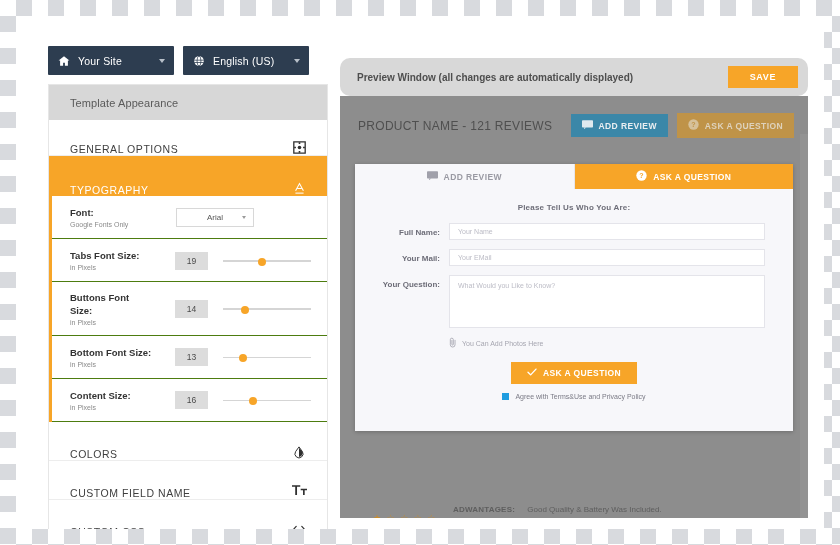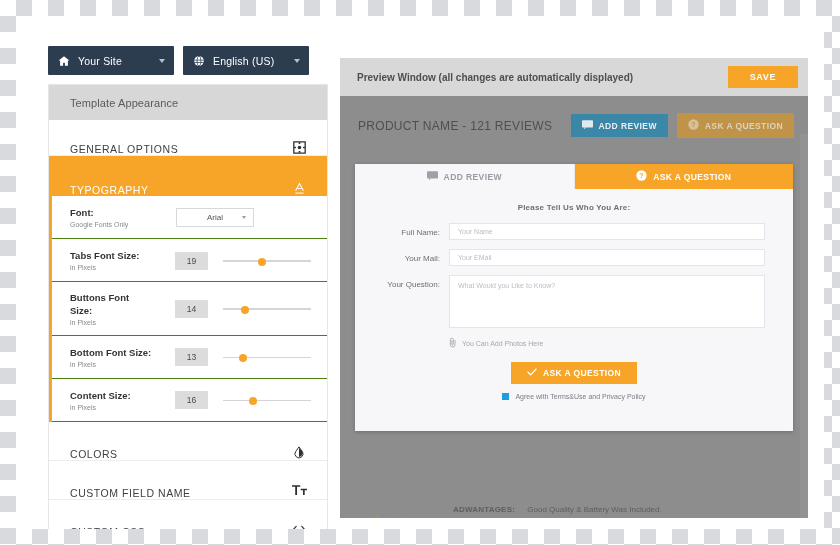--- a/index.html
+++ b/index.html
@@ -93,20 +93,21 @@
   }
   .slider { flex:1; margin-left:15px; margin-right:4px; height:13px; position:relative; cursor:pointer; }
   .slider .track { position:absolute; top:6px; left:0; right:0; height:1.5px; background:#d5d5d5; }
   .slider .knob { position:absolute; top:3.5px; width:8px;height:8px;border-radius:50%;background:#f7a528; }
 
   
   #preview { position:absolute; left:324px; top:42px; width:468px; height:460px; overflow:hidden; }
   #preview-bar {
     height:38px; background:#d8d8d8; display:flex; align-items:center;
     padding:0 10px 0 17px;
+    border-radius:10px;
   }
   #preview-bar .pv-title { flex:1; font-size:10px; font-weight:bold; color:#4e4e4e; }
   #save-btn {
     background:#f7a528; color:#fff; font-size:9px; font-weight:bold;
     letter-spacing:.6px; padding:6px 22px; cursor:pointer;
   }
   #preview-body { position:relative; height:422px; background:#8d8d8d; overflow:hidden; }
   #prod-head { display:flex; align-items:center; padding:17px 14px 0 18px; }
   #prod-head .prod-name { flex:1; font-size:12px; font-weight:normal; color:#4f4f4f; letter-spacing:.3px; }
   .pv-btn {
@@ -131,21 +132,21 @@
   }
   #modal-tabs { display:flex; height:25px; }
   #modal-tabs .mtab {
     flex:1; display:flex; align-items:center; justify-content:center; gap:6px;
     font-size:8.5px; font-weight:bold; letter-spacing:.4px; cursor:pointer;
   }
   #modal-tabs .mtab.inactive { background:#f7f7fa; color:#9a9aa3; border-right:1px solid #e6e6ec; }
   #modal-tabs .mtab.active { background:#f7a528; color:#ffffff; }
   #modal-heading { text-align:center; font-size:8px; font-weight:bold; color:#6d6d78; padding:14px 0 11px; letter-spacing:.2px; }
   .f-row { display:flex; align-items:flex-start; padding:0 28px 0 10px; margin-bottom:9px; }
-  .f-lbl { width:84px; text-align:right; font-size:8px; font-weight:normal; color:#6d6d78; padding-top:5px; padding-right:9px; }
+  .f-lbl { width:84px; text-align:right; font-size:8px; font-weight:bold; color:#6d6d78; padding-top:5px; padding-right:9px; }
   .f-in {
     flex:1; background:#ffffff; border:1px solid #e4e4ea; height:17px;
     font-size:7px; color:#bcbcc6; padding:0 8px; display:flex; align-items:center; cursor:text;
   }
   .f-ta {
     flex:1; background:#ffffff; border:1px solid #e4e4ea; height:53px;
     font-size:7px; color:#bcbcc6; padding:6px 8px; cursor:text;
   }
   #photos { display:flex; align-items:center; gap:5px; padding-left:94px; font-size:7px; color:#a6a6b0; margin-top:2px; }
   #ask-submit-wrap { display:flex; justify-content:center; margin-top:13px; }

